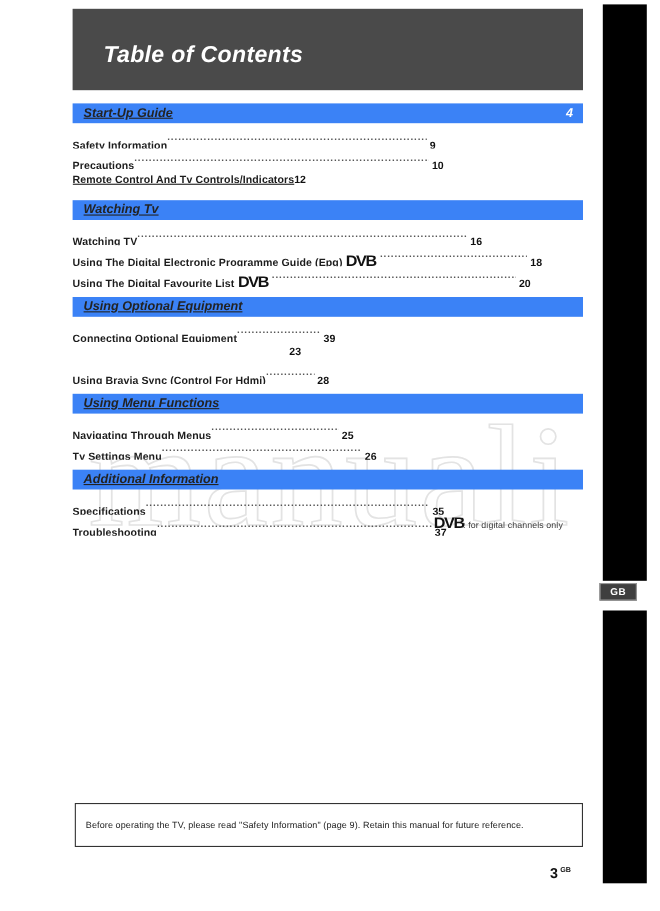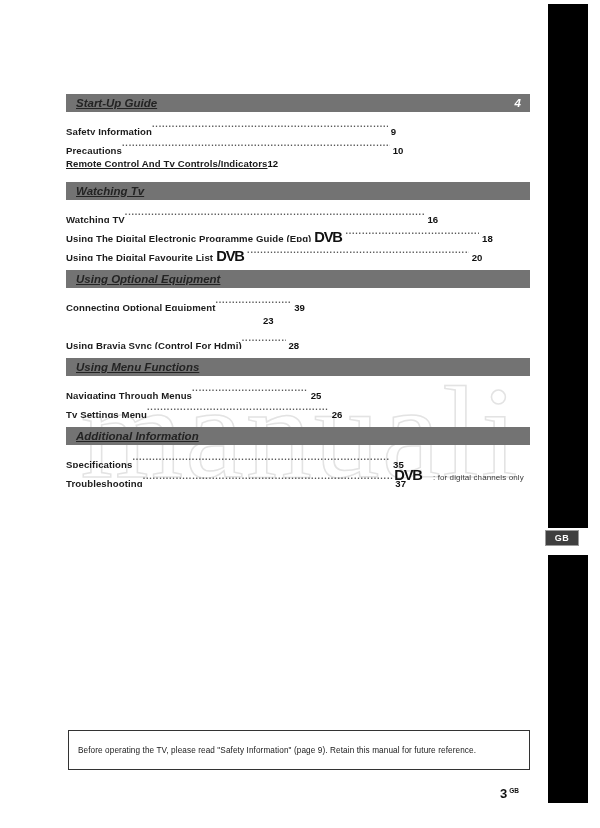--- a/index.html
+++ b/index.html
@@ -69,21 +69,21 @@
     position: absolute;
     left: 66px;
     top: 94px;
     width: 464px;
   }
 
   
   .section-bar {
     position: relative;
     height: 18px;
-    background: #737373;
+    background: #3b82f6;
     margin-bottom: 4px;
     display: flex;
     align-items: center;
     box-sizing: border-box;
   }
   .section-bar .sec-title {
     margin-left: 10px;
     font-size: 11.5px;
     font-weight: bold;
     font-style: italic;
@@ -146,21 +146,21 @@
   
   #dvb-legend {
     position: absolute;
     left: 395px;
     top: 468px;
     font-size: 8px;
     color: #3a3a3a;
     white-space: nowrap;
     z-index: 3;
   }
-  #dvb-legend .lgd-text { margin-left: 12px; letter-spacing: 0.1px; }
+  #dvb-legend .lgd-text { margin-left: 0; letter-spacing: 0.1px; }
 
   
   .dvb-logo {
     display: inline-block;
     font-family: "Liberation Sans", sans-serif;
     font-weight: bold;
     font-size: 14px;
     line-height: 1;
     letter-spacing: -1.2px;
     color: #111111;
@@ -232,20 +232,23 @@
     margin-left: 2px;
   }
 </style>
 </head>
 <body>
 
 <div id="watermark">manuali</div>
 
 <div id="page">
 
+  <div id="title-banner">
+    <div id="title-text">Table of Contents</div>
+  </div>
 
   <div class="toc" id="toc">
       <div class="section-bar">
         <span class="sec-title">Start-Up Guide</span>
         <span class="sec-page">4</span>
       </div>
       <div class="entry"><span class="etext">Safety Information</span><span class="leader" style="width: 236px;">................................................................................................................</span><span class="epage"> 9</span></div>
       <div class="entry"><span class="etext">Precautions</span><span class="leader" style="width: 268px;">................................................................................................................................</span><span class="epage"> 10</span></div>
       <div class="entry"><span class="etext">Remote Control And Tv Controls/Indicators</span><span class="epage">12</span></div>
       <div class="spacer-sm"></div>

